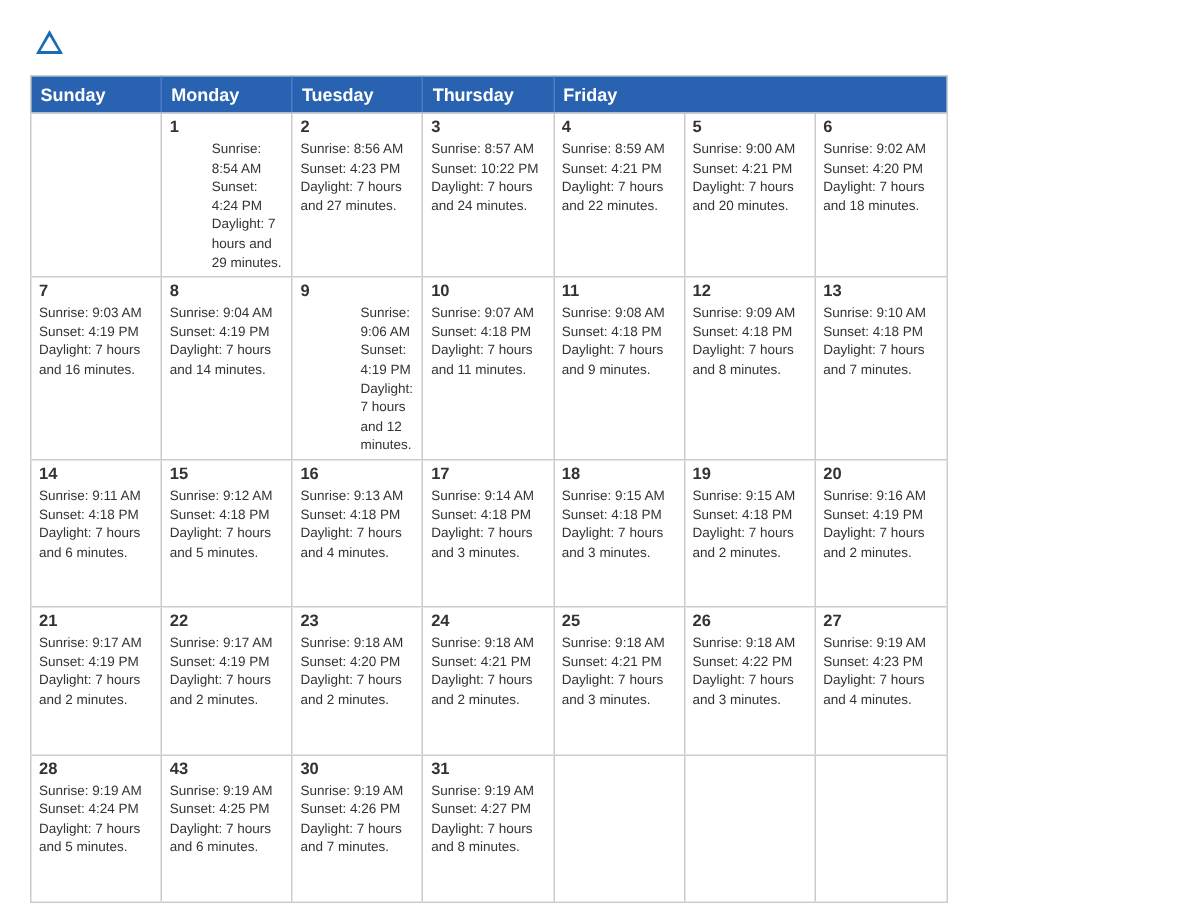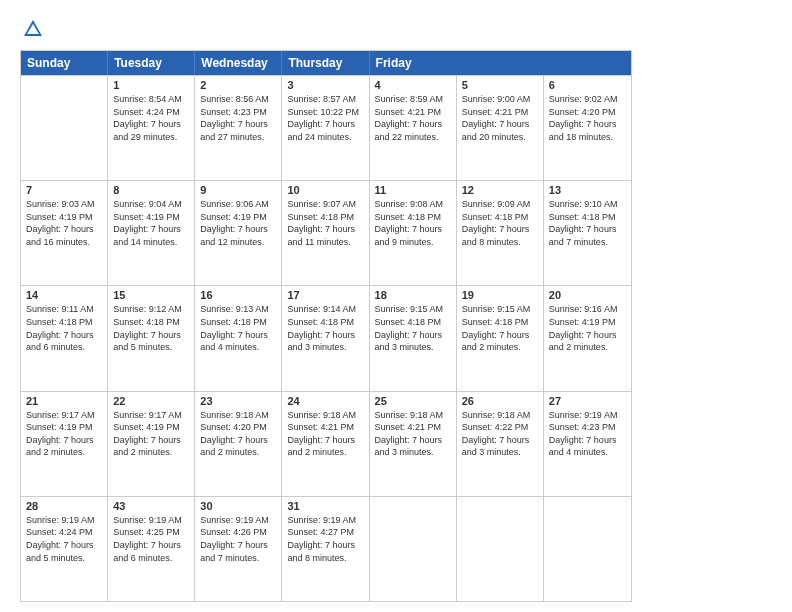--- a/index.html
+++ b/index.html
@@ -127,31 +127,31 @@
     </div>
     <div class="title-block">
       <div class="month-title"></div>
       <div class="location"></div>
     </div>
   </div>
 
   <div class="calendar">
     <div class="cal-header">
     <div class="cal-header-cell">Sunday</div>
+        <div class="cal-header-cell">Monday</div>
         <div class="cal-header-cell">Tuesday</div>
-        <div class="cal-header-cell">Wednesday</div>
         <div class="cal-header-cell">Thursday</div>
         <div class="cal-header-cell">Friday</div>
       </div>
     <div class="cal-body">
     <div class="cal-row">
           <div class="cal-cell"></div>
           <div class="cal-cell">
             <div class="cell-day">1</div>
-            <div class="cell-info" style="white-space: pre-line;">Sunrise: 8:54 AM
+            <div class="cell-info" style="white-space: pre-line; margin-left: 28px;">Sunrise: 8:54 AM
 Sunset: 4:24 PM
 Daylight: 7 hours and 29 minutes.</div>
           </div>
           <div class="cal-cell">
             <div class="cell-day">2</div>
             <div class="cell-info" style="white-space: pre-line;">Sunrise: 8:56 AM
 Sunset: 4:23 PM
 Daylight: 7 hours and 27 minutes.</div>
           </div>
           <div class="cal-cell">
@@ -187,21 +187,21 @@
 Daylight: 7 hours and 16 minutes.</div>
           </div>
           <div class="cal-cell">
             <div class="cell-day">8</div>
             <div class="cell-info" style="white-space: pre-line;">Sunrise: 9:04 AM
 Sunset: 4:19 PM
 Daylight: 7 hours and 14 minutes.</div>
           </div>
           <div class="cal-cell">
             <div class="cell-day">9</div>
-            <div class="cell-info" style="white-space: pre-line;">Sunrise: 9:06 AM
+            <div class="cell-info" style="white-space: pre-line; margin-left: 40px;">Sunrise: 9:06 AM
 Sunset: 4:19 PM
 Daylight: 7 hours and 12 minutes.</div>
           </div>
           <div class="cal-cell">
             <div class="cell-day">10</div>
             <div class="cell-info" style="white-space: pre-line;">Sunrise: 9:07 AM
 Sunset: 4:18 PM
 Daylight: 7 hours and 11 minutes.</div>
           </div>
           <div class="cal-cell">

